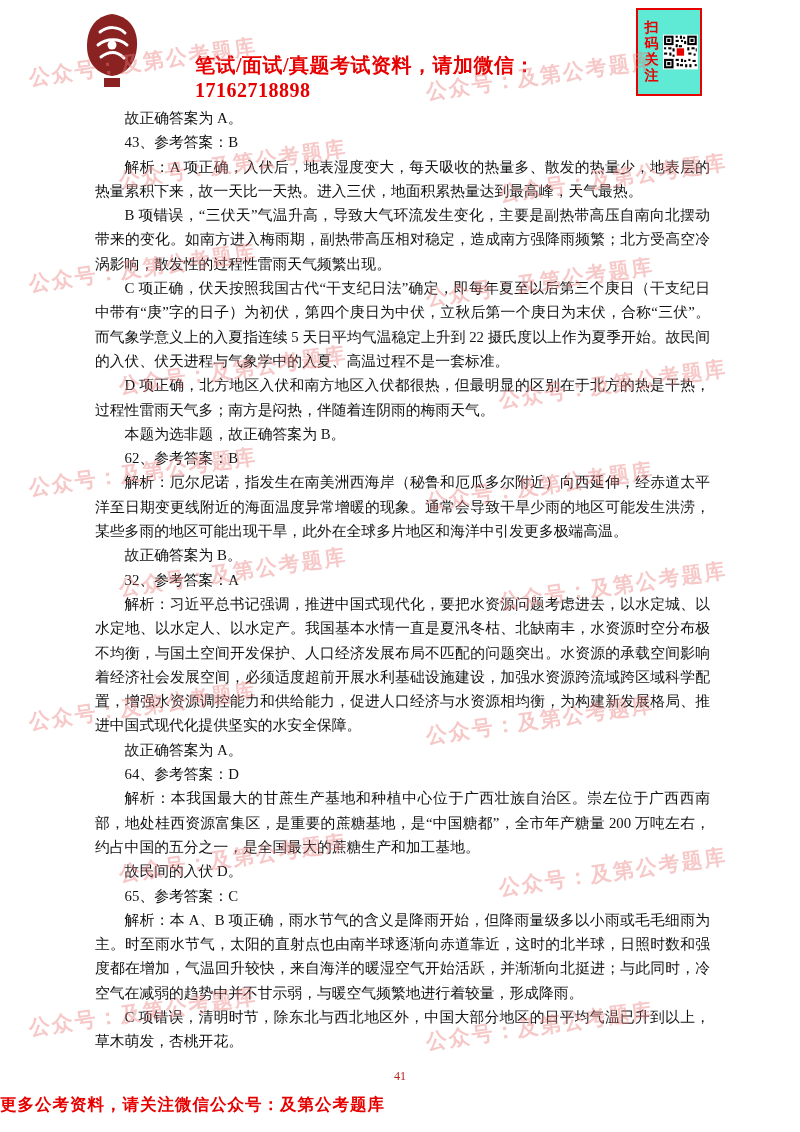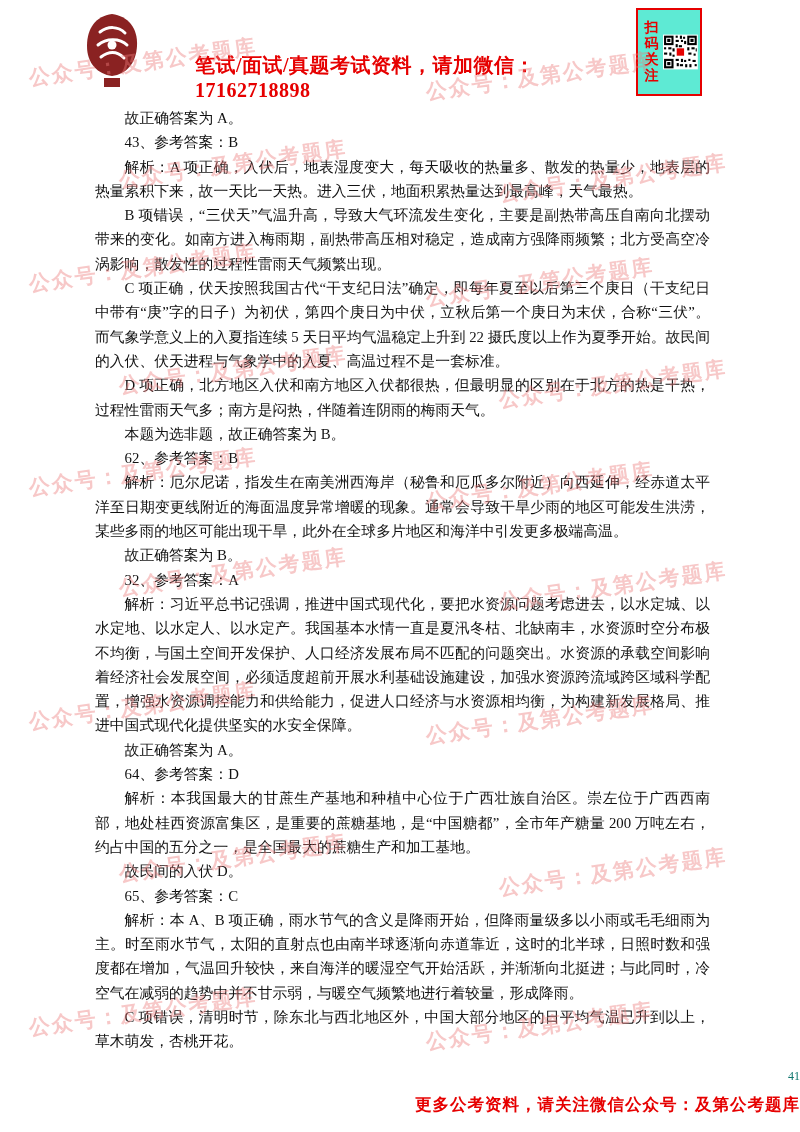--- a/index.html
+++ b/index.html
@@ -25,23 +25,23 @@
   .watermark-layer { position:absolute; inset:0; pointer-events:none; z-index:3; }
   .wm { position:absolute; white-space:nowrap; transform:rotate(-8deg);
     color:rgba(235,125,125,0.42); font-size:21px; font-weight:bold; letter-spacing:2px;
     font-family:"Liberation Serif","DejaVu Serif",serif; }
   
   .content { position:absolute; top:106px; left:95px; width:615px; z-index:2; }
   .content p { font-size:14.8px; line-height:24.3px; text-align:justify;
     text-indent:2em; color:#111; }
   
   .page-number { position:absolute; bottom:48px; left:0; right:0;
-    text-align:right; font-size:12px; color:#0f766e; }
+    text-align:center; font-size:12px; color:#b91c1c; }
   .footer-promo { position:absolute; bottom:16px; left:0; right:0;
-    text-align:right; font-size:16.5px; font-weight:bold; color:#e60000; letter-spacing:1px; }
+    text-align:left; font-size:16.5px; font-weight:bold; color:#e60000; letter-spacing:1px; }
 </style>
 </head>
 <body>
 
 <div class="page">
 
   <div class="header">
     <svg class="logo" viewBox="0 0 56 78">
       <path d="M28 2 C44 4 54 16 53 34 C52 52 42 62 28 64 C14 62 3 52 3 34 C3 16 12 4 28 2 Z" fill="#8a2222"></path>
       <path d="M16 20 C24 14 34 14 41 21 M14 33 C22 26 36 26 43 33 M17 45 C25 39 33 39 40 46" stroke="#ffffff" stroke-width="3" fill="none" stroke-linecap="round"></path>

